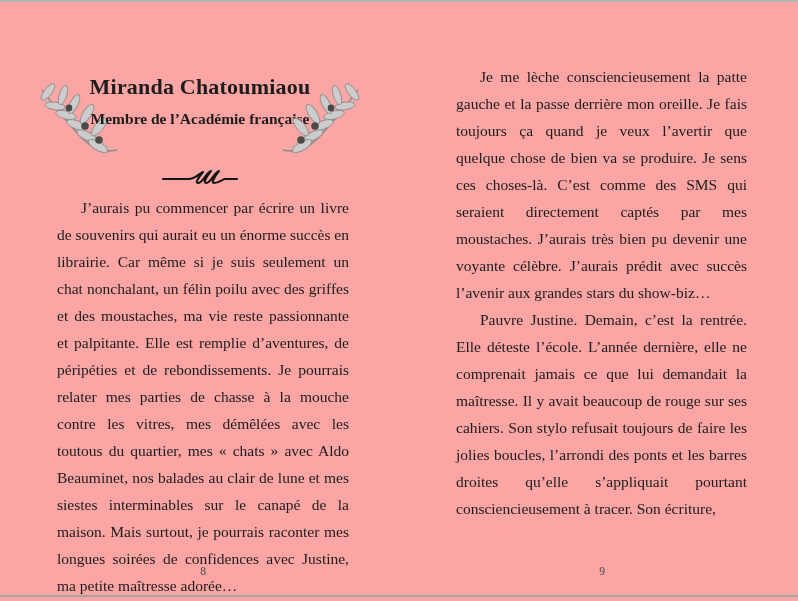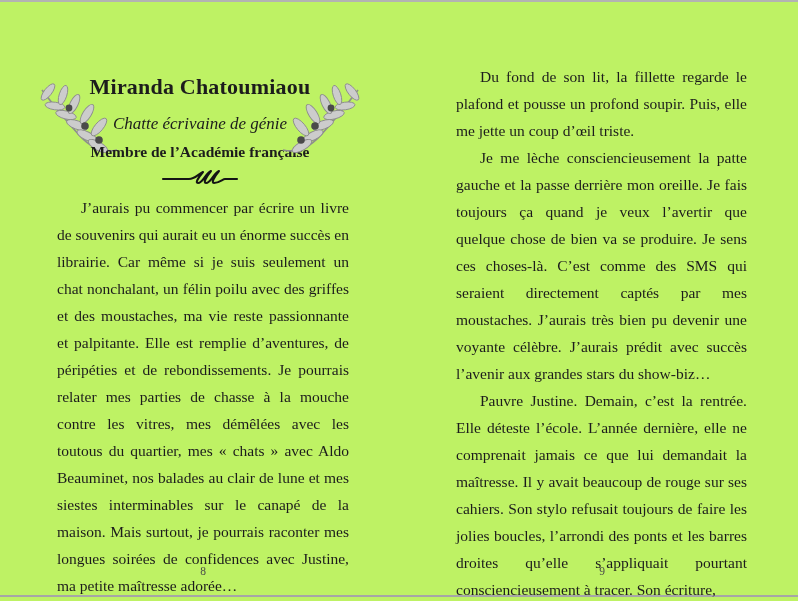--- a/index.html
+++ b/index.html
@@ -1,19 +1,19 @@
 <!DOCTYPE html>
 <html lang="fr"><head>
 <meta charset="utf-8">
 <style>
   html,body { margin:0; padding:0; }
   body { background:#e8e8e8; font-family:"Liberation Serif", serif; }
   .screen {
     position:relative; width:798px; height:601px;
-    background:#bef264; overflow:hidden; margin:0 auto;
+    background:#fca5a5; overflow:hidden; margin:0 auto;
     color:#1c1c1c;
   }
   .edge { position:absolute; left:0; width:798px; height:2px; background:#b3b3b3; }
   .edge.top { top:0; }
   .edge.bottom { top:595px; background:#a6a6a6; }
 
   
   .titles {
     position:absolute; left:85px; top:74px; width:230px; text-align:center;
   }
@@ -73,21 +73,20 @@
       </g>
       <g fill="#4a4a4a">
         <circle cx="33" cy="26" r="3.4"></circle>
         <circle cx="49" cy="44" r="3.8"></circle>
         <circle cx="63" cy="58" r="3.8"></circle>
       </g>
     </svg>
 
     <div class="titles">
       <h1 class="book-title">Miranda Chatoumiaou</h1>
-      <div class="book-subtitle">Chatte écrivaine de génie</div>
       <div class="book-affiliation">Membre de l’Académie française</div>
     </div>
 
     <svg class="branch right" viewBox="0 0 82 88">
       <g stroke="#8d8d8d" stroke-width="1.6" fill="none">
         <path d="M81,68 C68,71 56,67 44,54 C32,41 19,25 6,8"></path>
       </g>
       <g fill="#cccccc" stroke="#8d8d8d" stroke-width="0.9">
         <ellipse cx="12" cy="10" rx="10" ry="3.8" transform="rotate(-52 12 10)"></ellipse>
         <ellipse cx="19" cy="24" rx="10" ry="3.8" transform="rotate(8 19 24)"></ellipse>
@@ -114,20 +113,19 @@
     <div class="body-block left">
       <p>J’aurais pu commencer par écrire un livre de souvenirs qui aurait eu un énorme succès en librairie. Car même si je suis seulement un chat nonchalant, un félin poilu avec des griffes et des moustaches, ma vie reste passionnante et palpitante. Elle est remplie d’aventures, de péripéties et de rebondissements. Je pourrais relater mes parties de chasse à la mouche contre les vitres, mes démêlées avec les toutous du quartier, mes « chats » avec Aldo Beauminet, nos balades au clair de lune et mes siestes interminables sur le canapé de la maison. Mais surtout, je pourrais raconter mes longues soirées de confidences avec Justine, ma petite maîtresse adorée…</p>
       <p>C’est sûr, il faudrait plus de mille pages pour écrire toute ma vie.</p>
     </div>
 
     <div class="pagenum left">8</div>
   </div>
 
   <div>
     <div class="body-block right">
-      <p>Du fond de son lit, la fillette regarde le plafond et pousse un profond soupir. Puis, elle me jette un coup d’œil triste.</p>
       <p>Je me lèche consciencieusement la patte gauche et la passe derrière mon oreille. Je fais toujours ça quand je veux l’avertir que quelque chose de bien va se produire. Je sens ces choses-là. C’est comme des SMS qui seraient directement captés par mes moustaches. J’aurais très bien pu devenir une voyante célèbre. J’aurais prédit avec succès l’avenir aux grandes stars du show-biz…</p>
       <p>Pauvre Justine. Demain, c’est la rentrée. Elle déteste l’école. L’année dernière, elle ne comprenait jamais ce que lui demandait la maîtresse. Il y avait beaucoup de rouge sur ses cahiers. Son stylo refusait toujours de faire les jolies boucles, l’arrondi des ponts et les barres droites qu’elle s’appliquait pourtant consciencieusement à tracer. Son écriture,</p>
     </div>
 
     <div class="pagenum right">9</div>
   </div>
 </div>
 
 </body></html>

